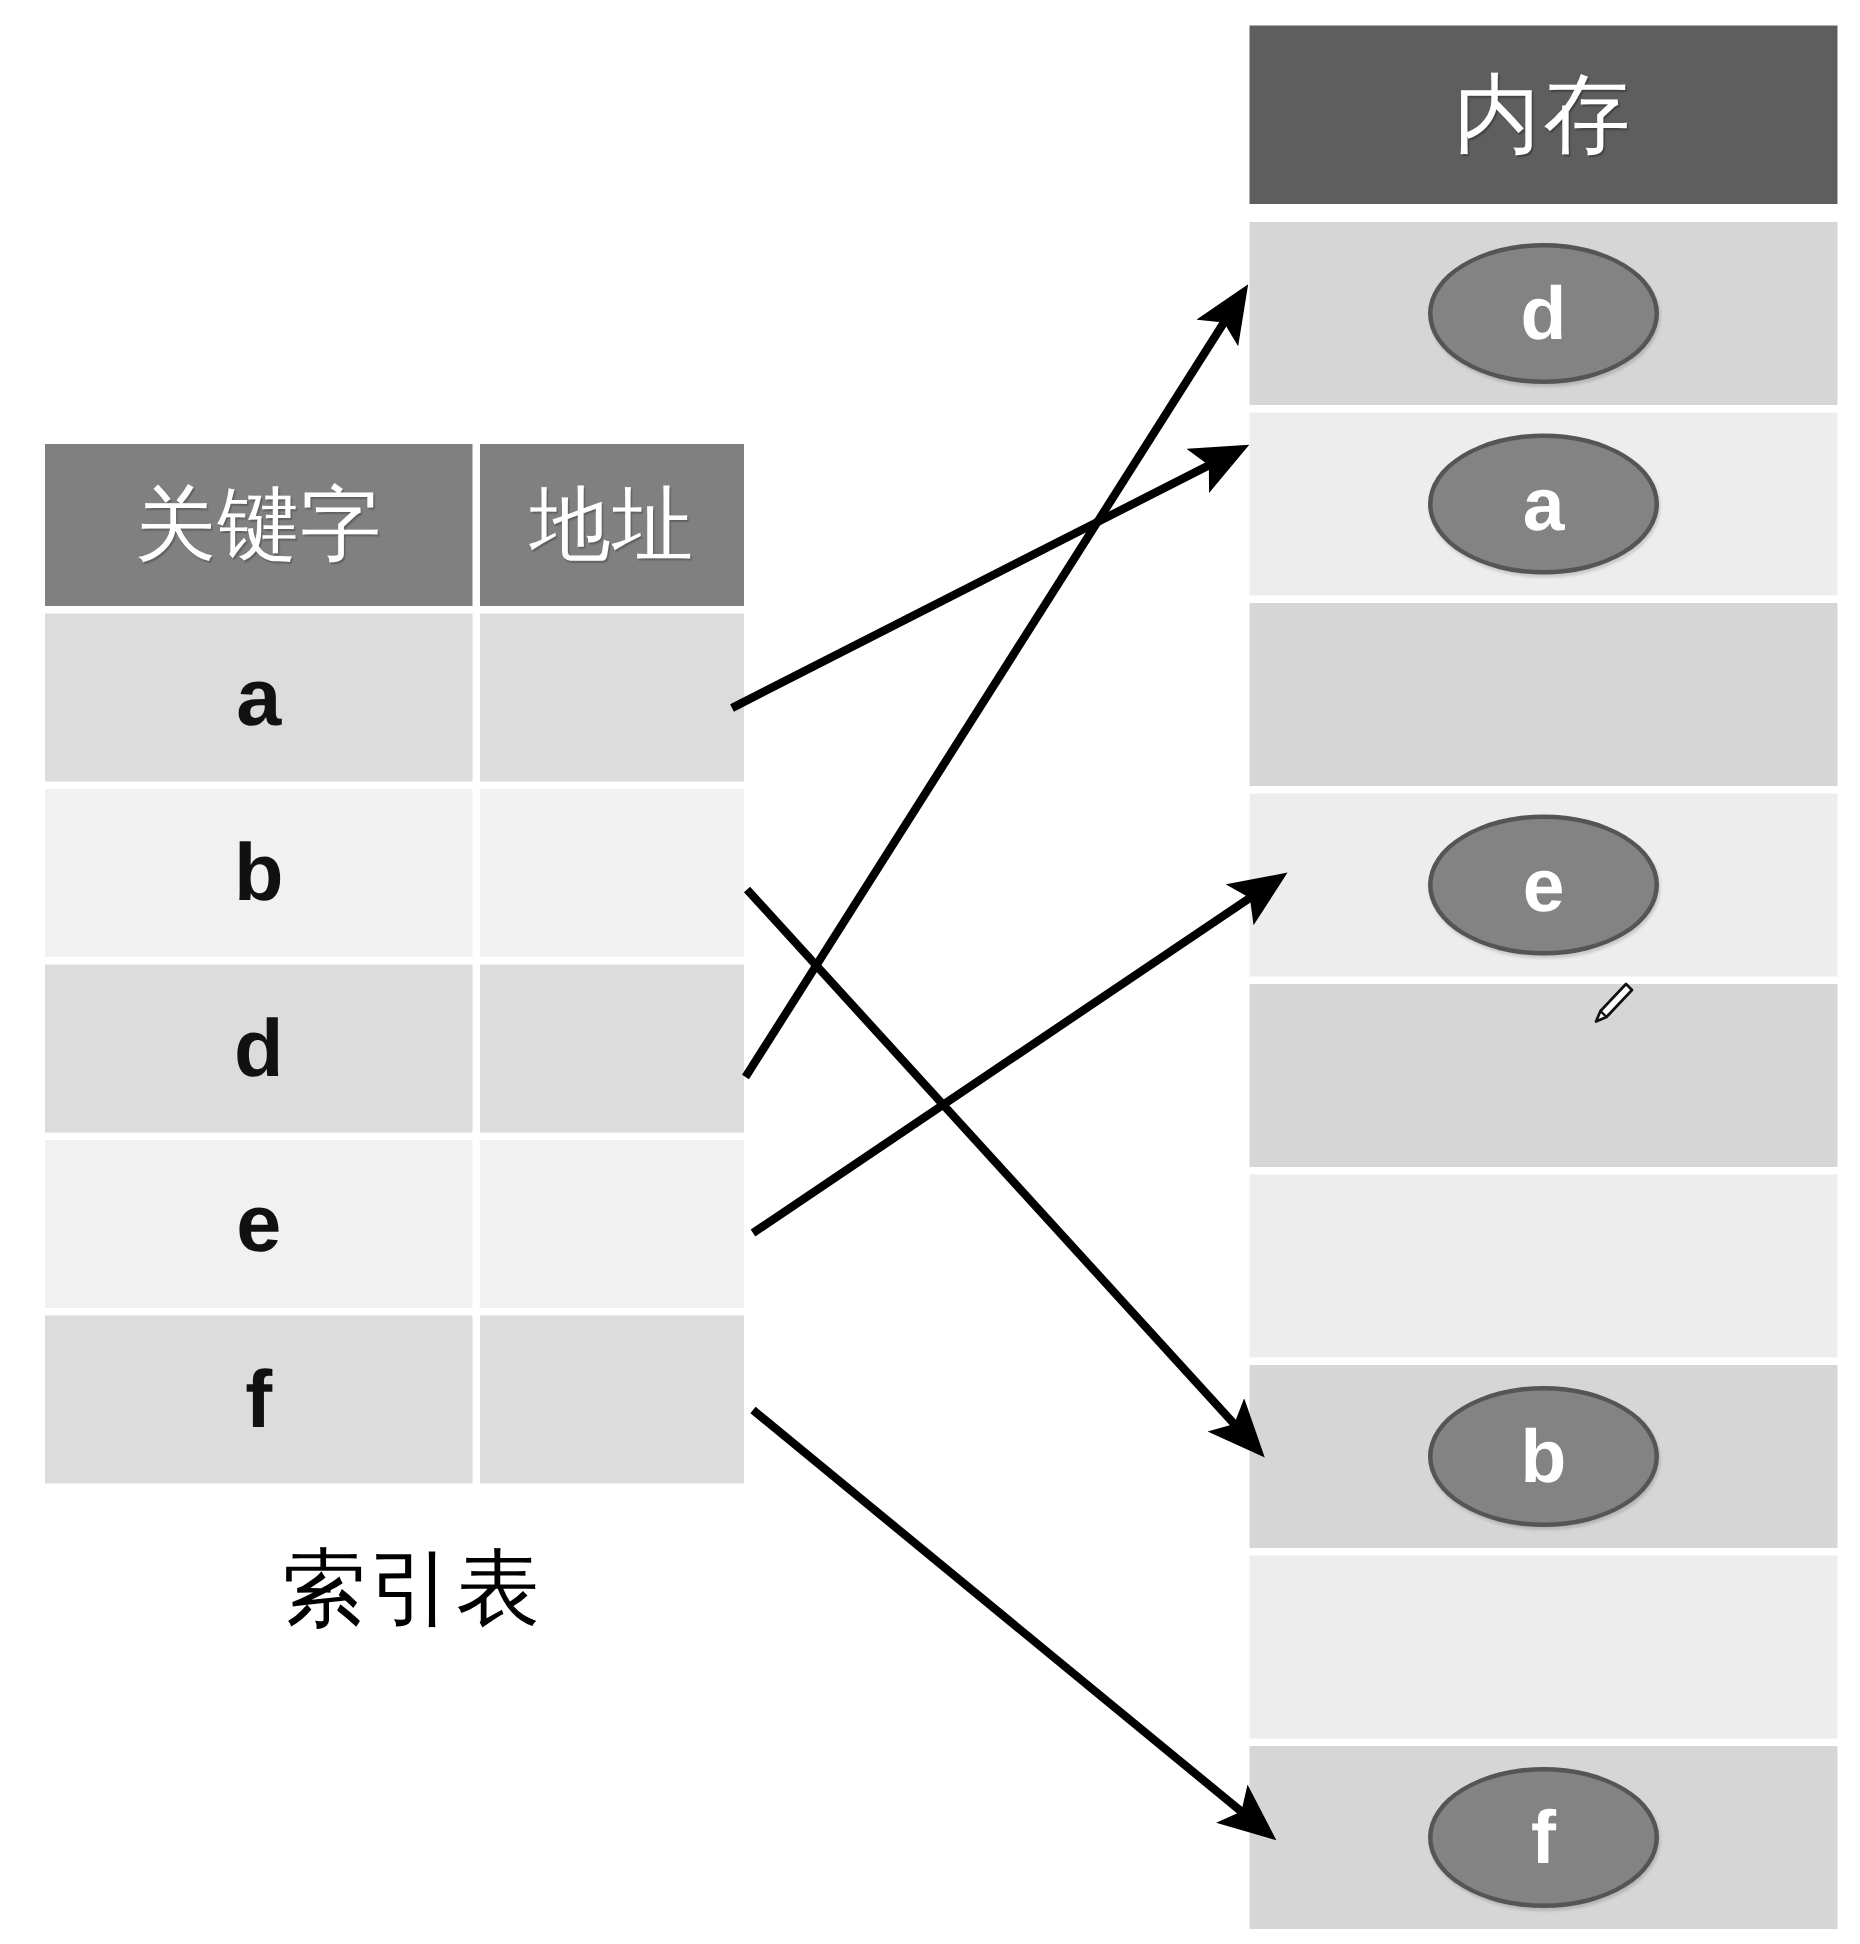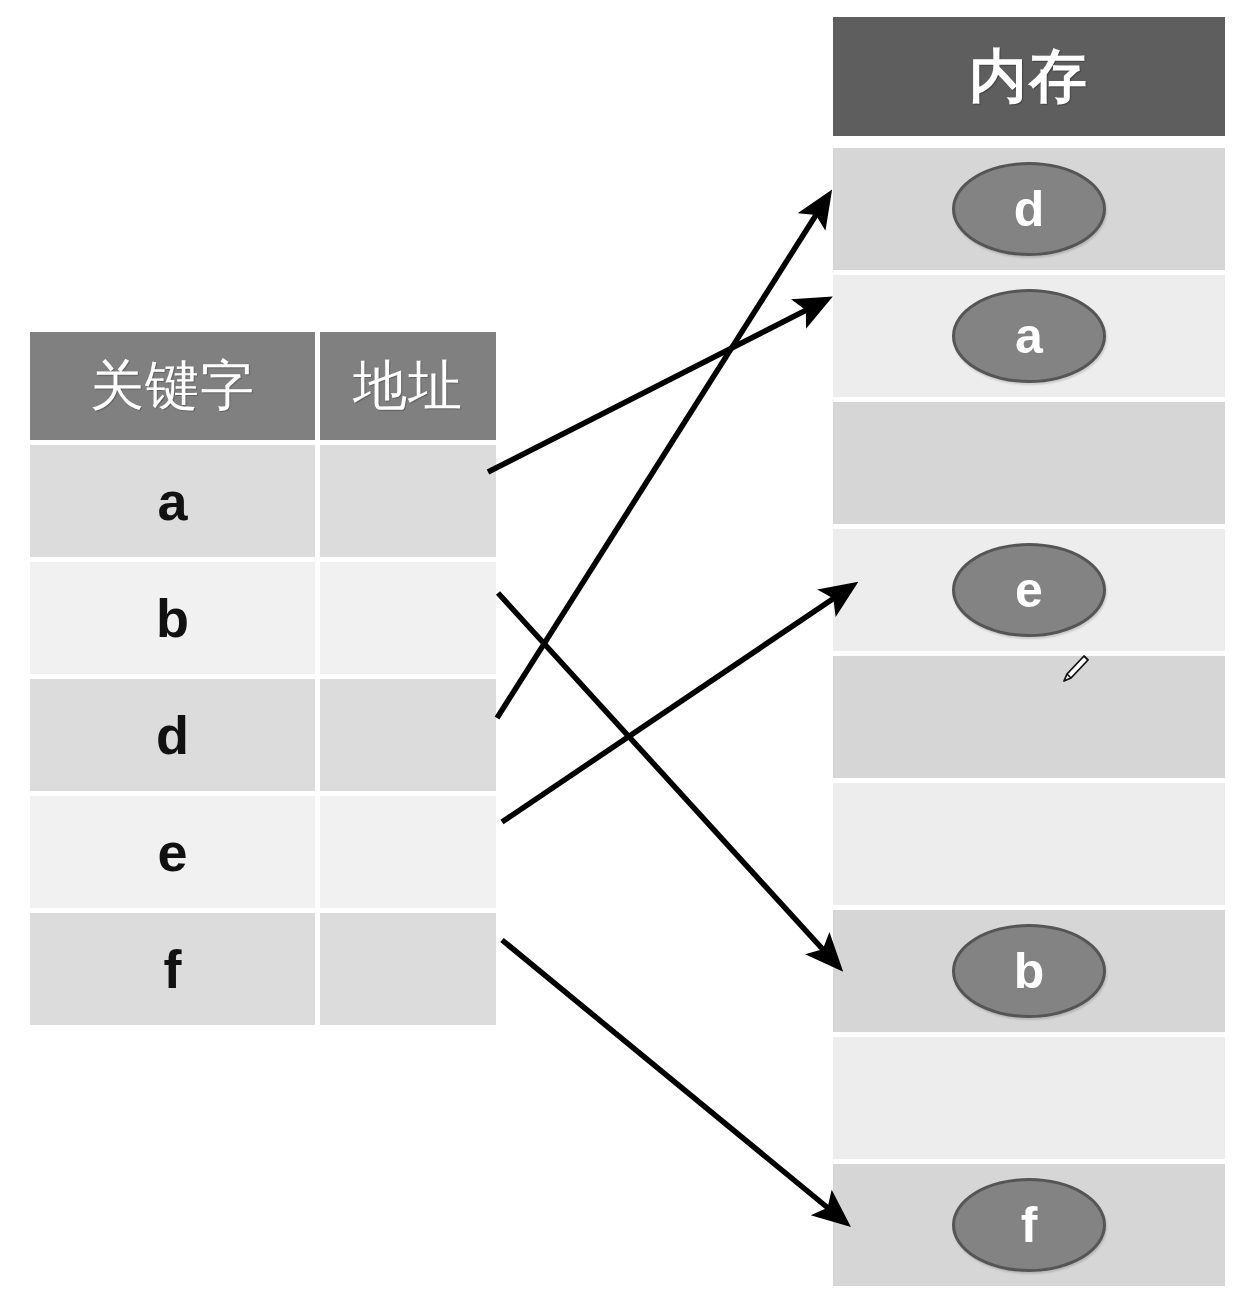--- a/index.html
+++ b/index.html
@@ -42,21 +42,20 @@
 
   .idx-header .idx-cell {
     height: 108px;
     background: #808080;
     color: #ffffff;
     font-size: 54px;
     font-weight: normal;
     letter-spacing: 1px;
     text-shadow: 1px 1px 1px rgba(0,0,0,0.25);
     font-family: Liberation Sans, sans-serif;
-    margin-top: 36px;
   }
   .idx-body-row .idx-cell {
     height: 112px;
     font-size: 54px;
     font-weight: bold;
     color: #111111;
   }
   .idx-body-row.shade-dark  .idx-cell { background: #dcdcdc; }
   .idx-body-row.shade-light .idx-cell { background: #f1f1f1; }
 
@@ -85,21 +84,20 @@
     background: #5e5e5e;
     color: #ffffff;
     display: flex;
     align-items: center;
     justify-content: center;
     font-size: 58px;
     letter-spacing: 2px;
     text-shadow: 1px 1px 1px rgba(0,0,0,0.3);
     font-family: "DejaVu Sans", sans-serif;
     margin-bottom: 12px;
-    font-weight: bold;
   }
   .mem-cell {
     height: 122px;
     margin-bottom: 5px;
     display: flex;
     align-items: center;
     justify-content: center;
     position: relative;
   }
   .mem-cell.shade-dark  { background: #d6d6d6; }
@@ -169,20 +167,21 @@
       <div class="idx-cell key">e</div>
       <div class="idx-cell addr"></div>
     </div>
 
     <div class="idx-row idx-body-row shade-dark">
       <div class="idx-cell key">f</div>
       <div class="idx-cell addr"></div>
     </div>
   </div>
 
+  <div id="index-caption">索引表</div>
 
   <div id="memory-column">
     <div class="mem-header">内存</div>
 
     <div class="mem-cell shade-dark">
       <div class="mem-ellipse">d</div>
     </div>
     <div class="mem-cell shade-light">
       <div class="mem-ellipse">a</div>
     </div>

